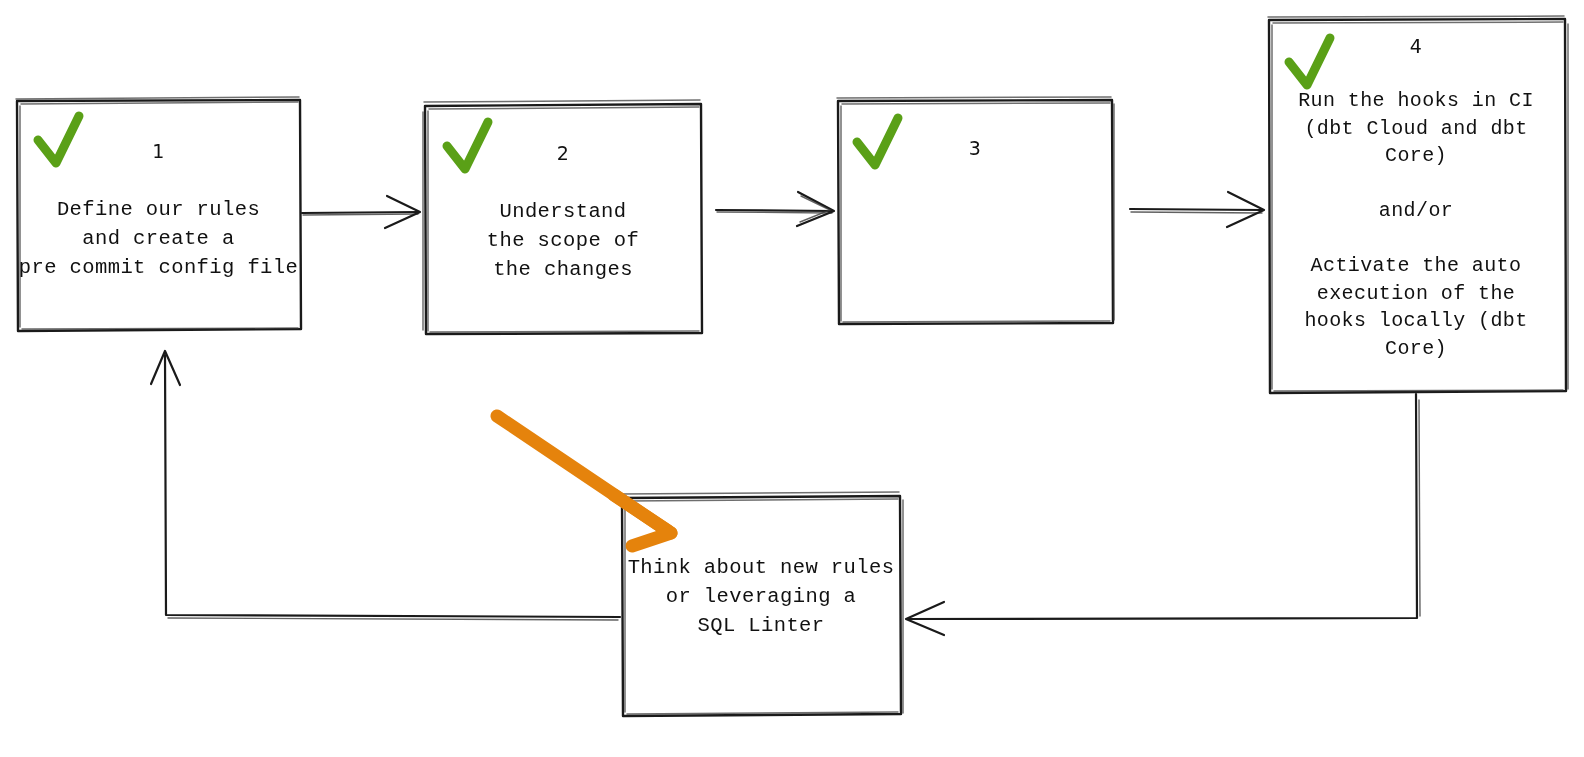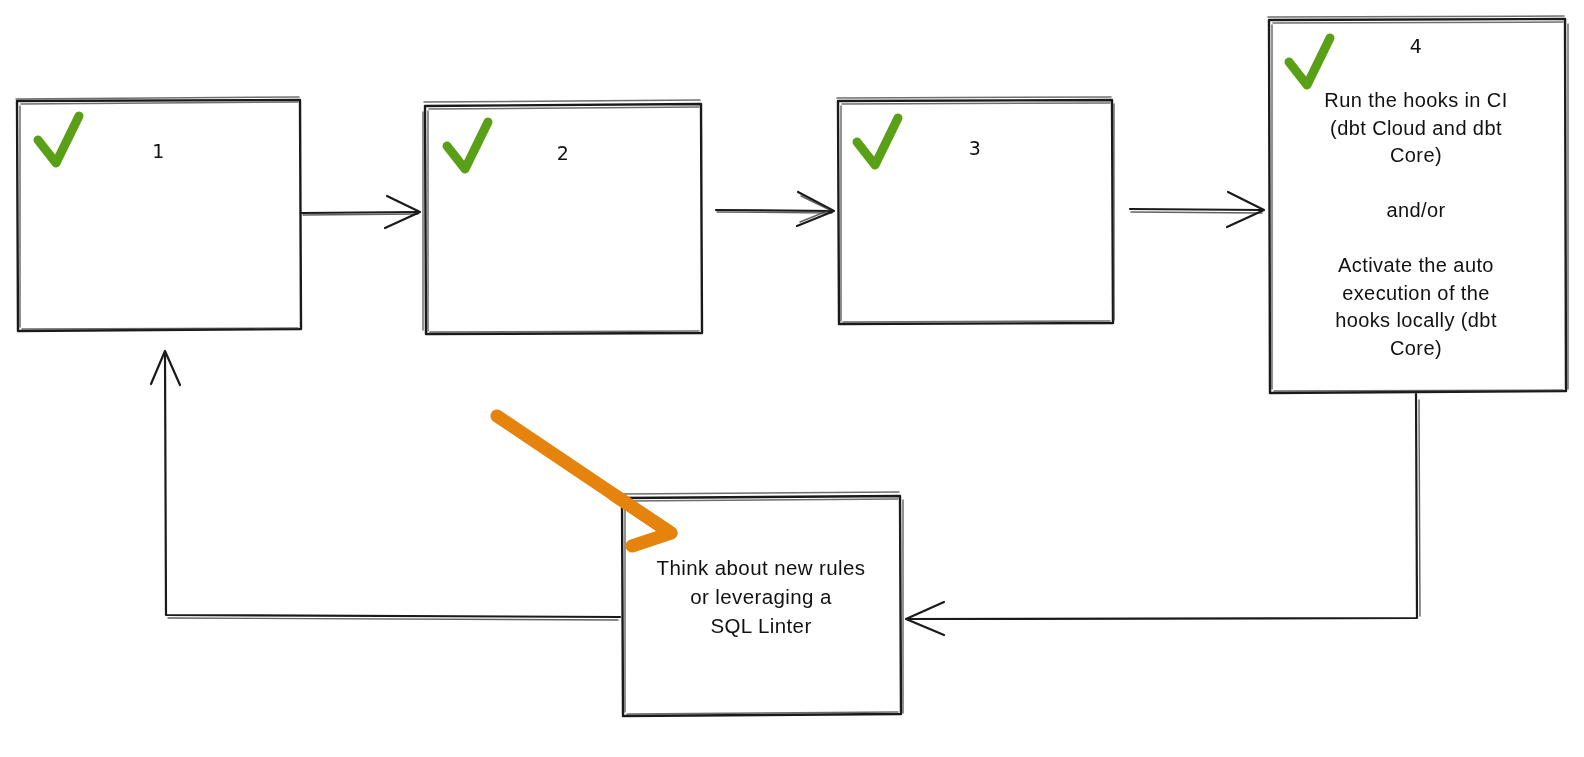--- a/index.html
+++ b/index.html
@@ -37,21 +37,21 @@
     left: 0;
     font-family: "DejaVu Sans", sans-serif;
     font-size: 19px;
     letter-spacing: 0.5px;
     color: #111111;
   }
   .node-body {
     position: absolute;
     left: 0;
     width: 100%;
-    font-family: Liberation Sans, sans-serif;
+    font-family: Liberation Mono, monospace;
     font-size: 20.5px;
     line-height: 29px;
     letter-spacing: 0.4px;
     color: #111111;
     white-space: pre-line;
   }
   
   #node-1 { left: 16px;  top: 100px;  width: 285px;  height: 231px; }
   #node-1 .node-num  { top: 40px; }
   #node-1 .node-body { top: 95px; }
@@ -168,24 +168,30 @@
 
     <g>
       <path class="org" d="M497,416 L668,531"></path>
       <path class="org" d="M614,495 L671,533"></path>
       <path class="org" d="M632,546 L671,533"></path>
     </g>
   </svg>
 
   <div class="node" id="node-1">
     <div class="node-num">1</div>
+    <div class="node-body">Define our rules
+and create a
+pre commit config file</div>
   </div>
 
   <div class="node" id="node-2">
     <div class="node-num">2</div>
+    <div class="node-body">Understand
+the scope of
+the changes</div>
   </div>
 
   <div class="node" id="node-3">
     <div class="node-num">3</div>
   </div>
 
   <div class="node" id="node-4">
     <div class="node-num">4</div>
     <div class="node-body">Run the hooks in CI
 (dbt Cloud and dbt

